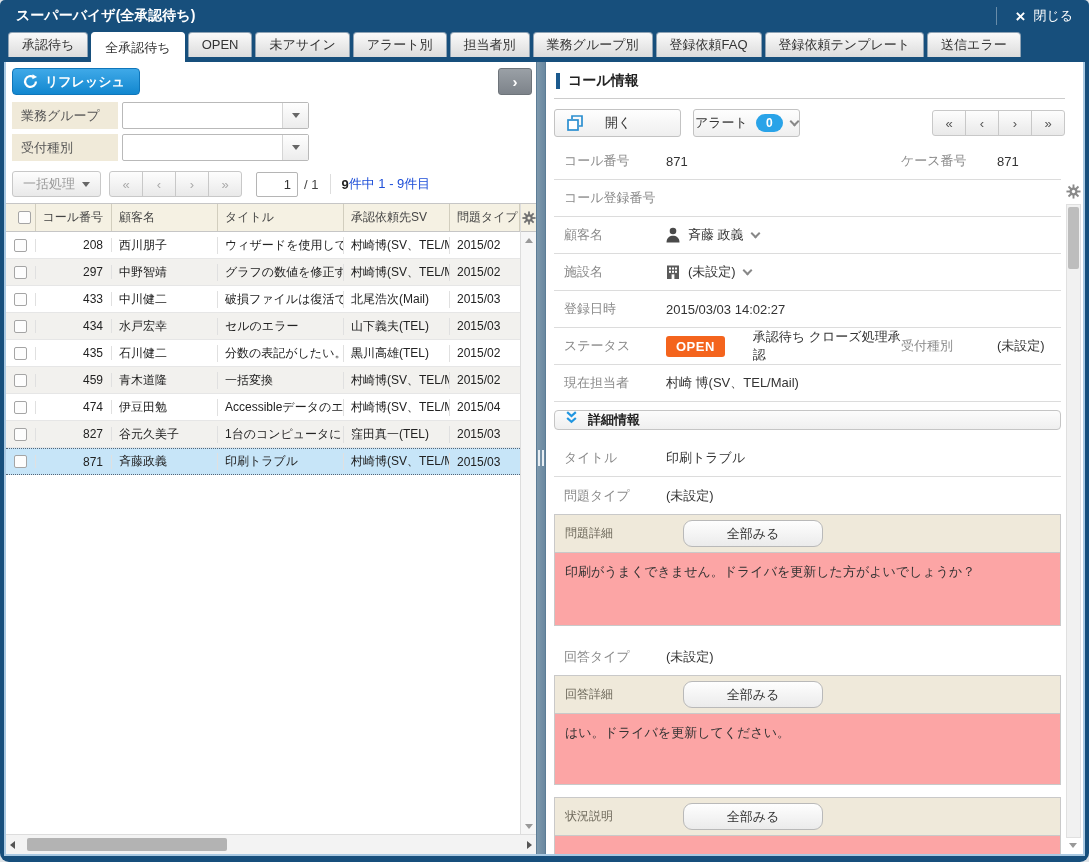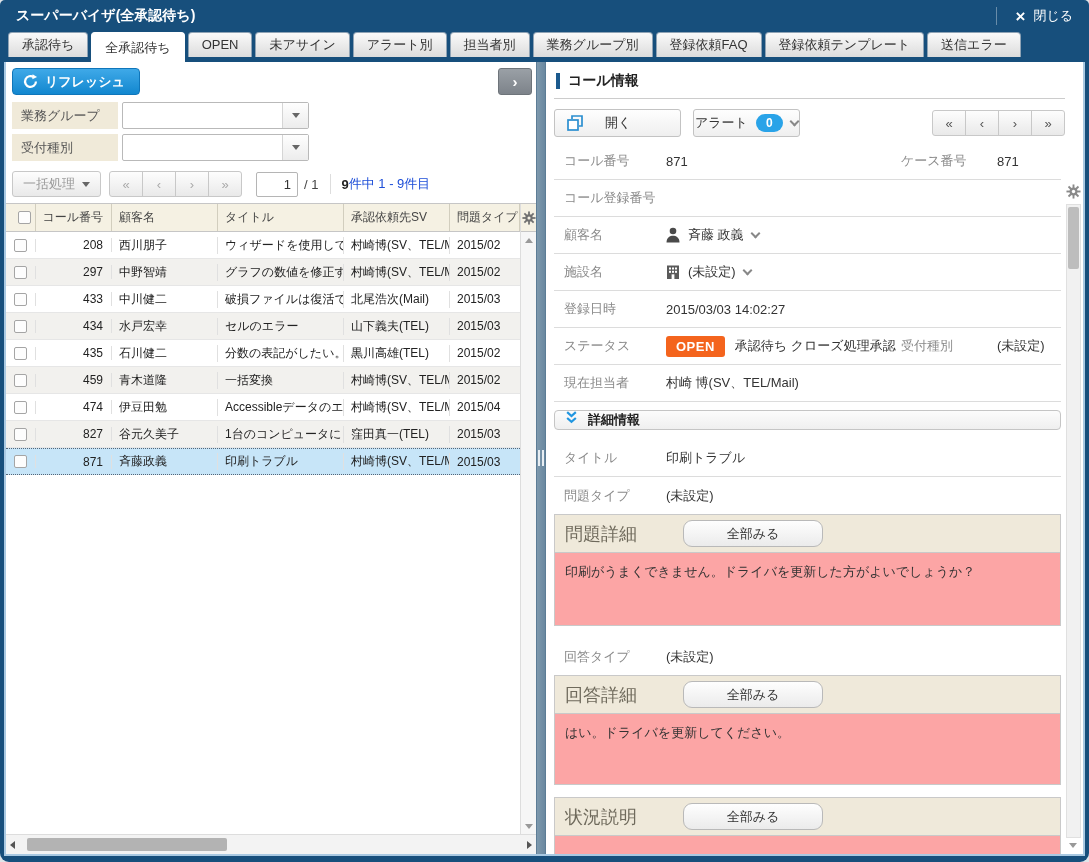--- a/index.html
+++ b/index.html
@@ -106,28 +106,28 @@
   .fields { margin-right:22px; }
   .frow { display:flex; align-items:center; min-height:37px; border-bottom:1px solid #dcdcdc; padding-left:10px; }
   .frow.noline { border-bottom:none; }
   .flab { width:102px; color:#8a8a8a; font-size:13px; flex-shrink:0; }
   .fval { color:#333; font-size:13px; display:flex; align-items:center; gap:8px; }
   .pair2 { margin-left:auto; display:flex; align-items:center; padding-right:6px; }
   .pair2 .flab { width:96px; }
   .pair2 .fval { width:58px; }
 
   .open-badge { background:#f4641d; color:#fff; font-weight:bold; font-size:13px; padding:3px 10px; border-radius:3px; letter-spacing:.5px; }
-  .status-text { margin-left:2px;text-align:center; }
+  .status-text { margin-left:20px; }
 
   .detail-bar { display:flex; gap:10px; height:30px; margin:8px 22px 10px 0; padding-left:10px; border:1px solid #c5c5c5; border-radius:4px; background:linear-gradient(#fcfcfc,#efefef); cursor:pointer; }
   .detail-bar .dtitle { font-weight:bold; font-size:13px; color:#222; }
 
   .group { border:1px solid #c9c9c9; margin:0 22px 12px 0; }
   .group-head { display:flex; align-items:center; background:#efe9da; border-bottom:1px solid #c9c9c9; padding:5px 10px; min-height:35px; }
-  .group-head .glab { color:#6f6a5c; font-size:18px; width:118px; }
+  .group-head .glab { color:#6f6a5c; font-size:12px; width:118px; }
   .btn-seeall { width:140px; height:27px; background:linear-gradient(#fefefe,#ebebeb); border:1px solid #b9b9b9; border-radius:9px; font-size:13px; color:#333; font-family:inherit; cursor:pointer; }
   .group-body { background:#fca5a5; padding:10px 10px; font-size:13px; color:#333; }
   .gb-problem { min-height:72px; }
   .gb-answer { min-height:70px; }
   .gb-situation { min-height:52px; }
 </style>
 </head>
 <body>
 
 <div class="window">

